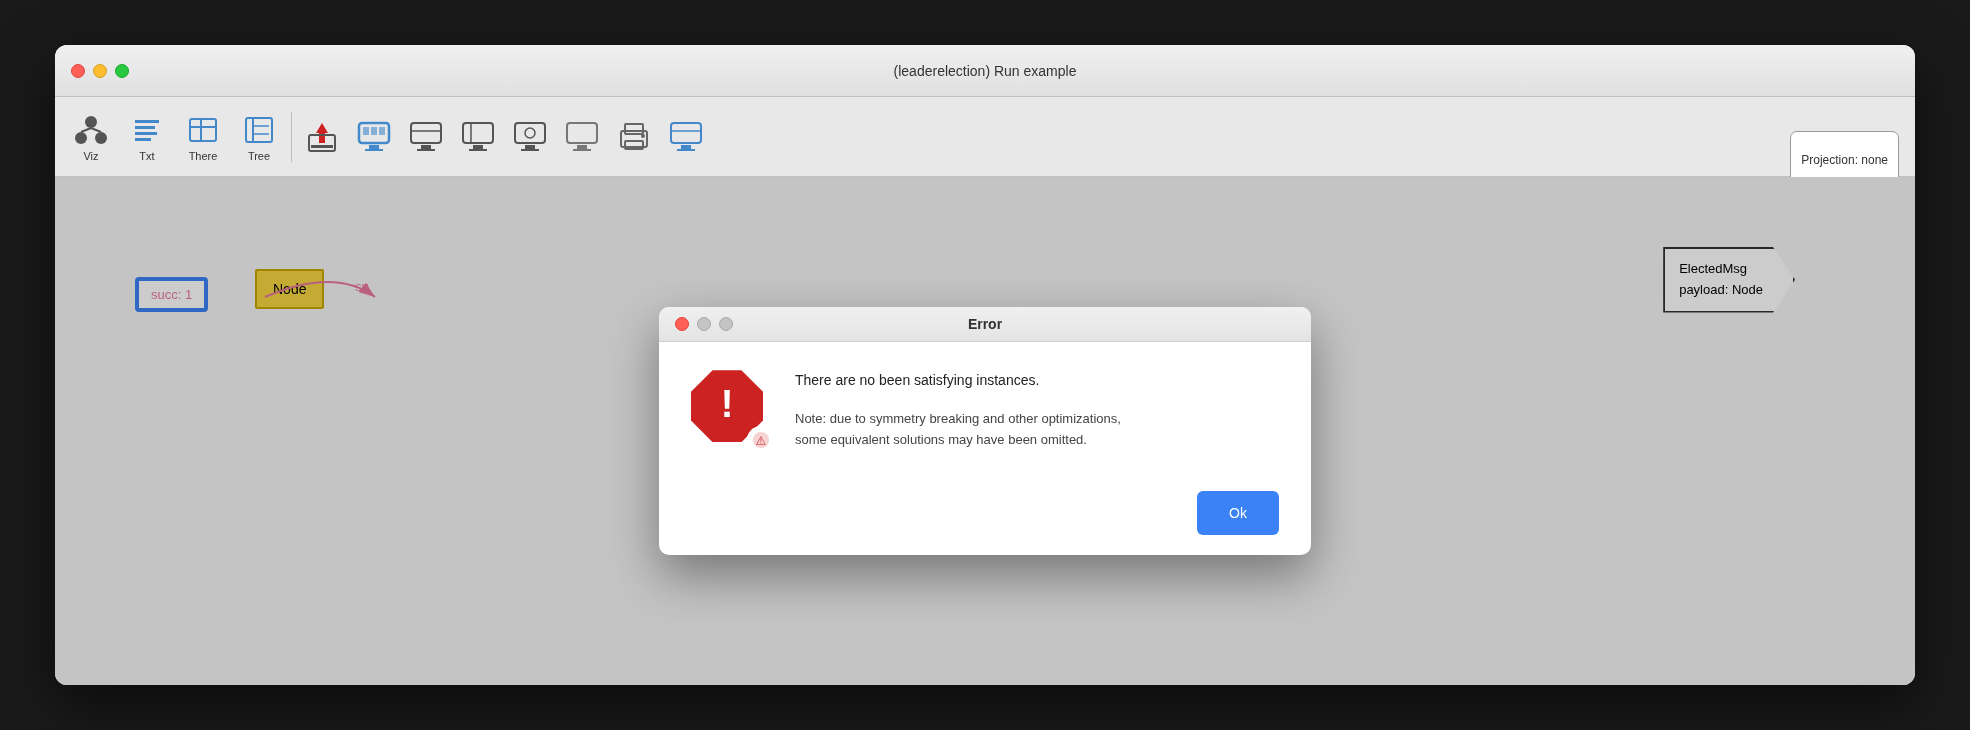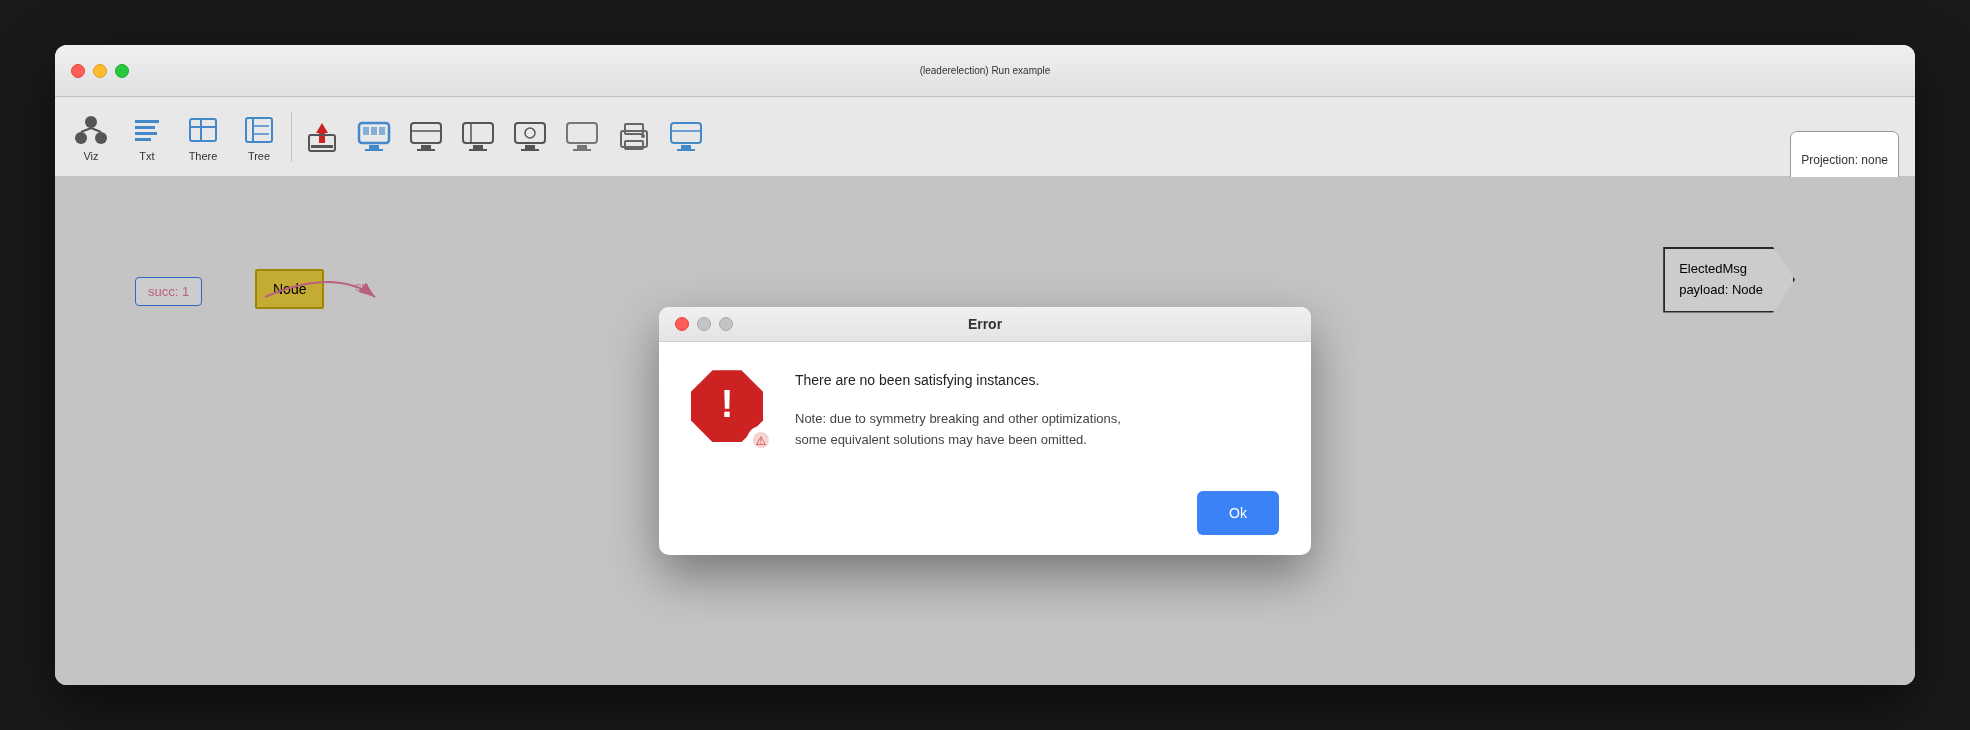--- a/index.html
+++ b/index.html
@@ -49,21 +49,21 @@
       width: 14px;
       height: 14px;
       border-radius: 50%;
       cursor: pointer;
     }
     .traffic-light.close { background: #ff5f57; border: 1px solid #e0443e; }
     .traffic-light.minimize { background: #febc2e; border: 1px solid #d6a21c; }
     .traffic-light.maximize { background: #28c840; border: 1px solid #1aab29; }
 
     .title-bar-title {
-      font-size: 10px;
+      font-size: 14px;
       font-weight: 500;
       color: #333;
     }
 
     
     .toolbar {
       background: #e8e8e8;
       border-bottom: 1px solid #c0c0c0;
       height: 80px;
       display: flex;
@@ -141,21 +141,21 @@
       flex: 1;
       position: relative;
       padding: 20px;
     }
 
     
     .succ-node {
       position: absolute;
       left: 80px;
       top: 100px;
-      border: 1px solid #3b82f6;
+      border: 4px solid #3b82f6;
       background: white;
       padding: 6px 12px;
       font-size: 13px;
       color: #e879a0;
       border-radius: 4px;
     }
 
     .node-box {
       position: absolute;
       left: 200px;

